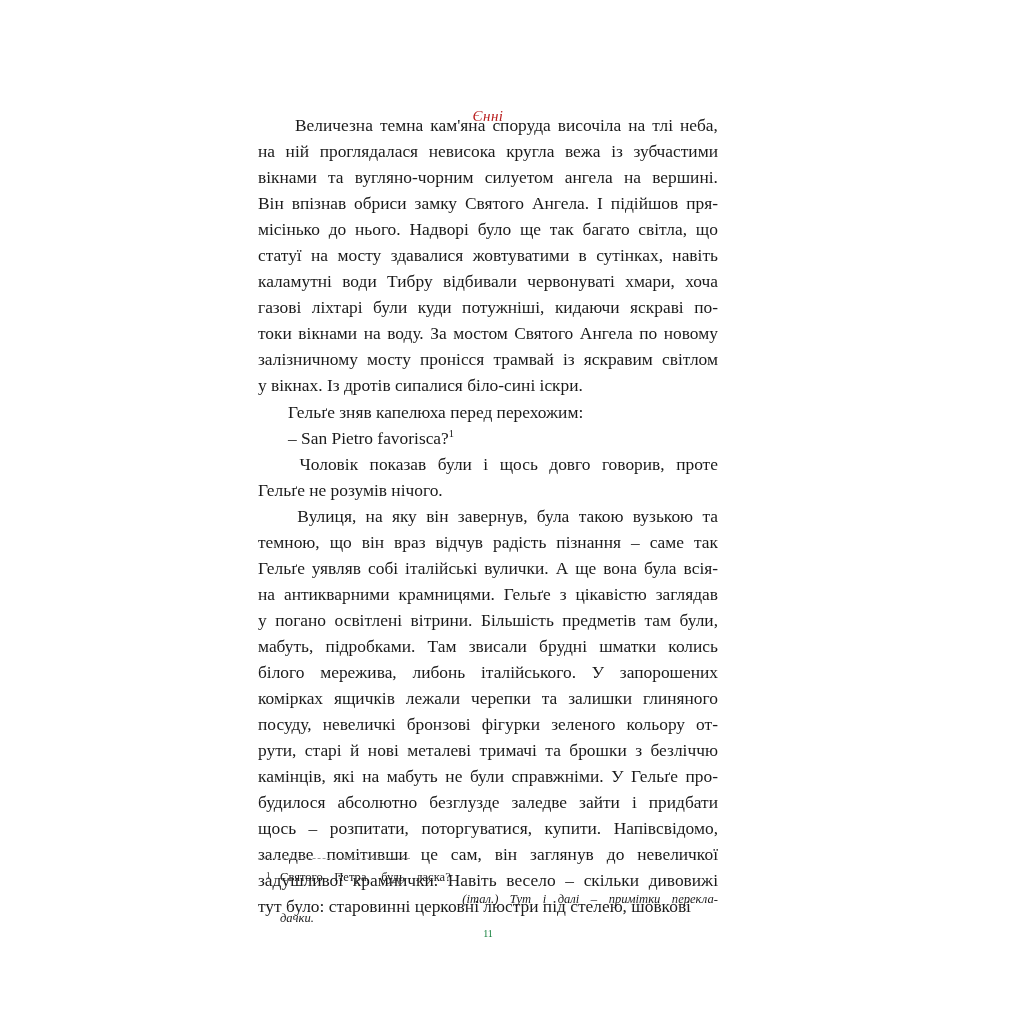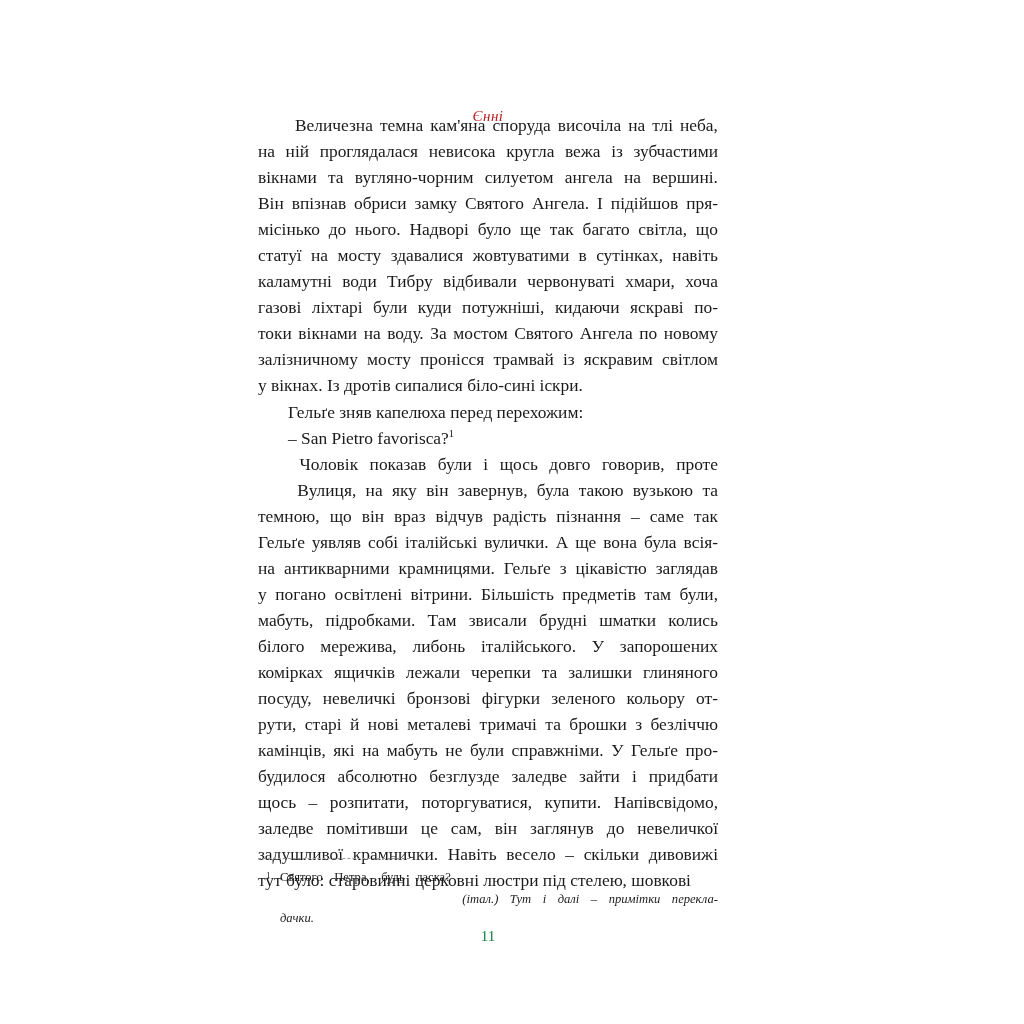--- a/index.html
+++ b/index.html
@@ -98,21 +98,21 @@
   .fn-line.j > span { display: inline-block; }
   .fn-it { font-style: italic; margin-top: 22px; }
 
   
   .folio {
     position: absolute;
     top: 928px;
     left: 258px;
     width: 460px;
     text-align: center;
-    font-size: 15px;
+    font-size: 10px;
     color: #15803d;
   }
 
   sup.fnref {
     font-size: 0.6em;
     vertical-align: super;
     line-height: 0;
   }
 </style>
 </head>
@@ -240,20 +240,21 @@
           <span class="ind"></span>
           <span>Чоловік</span>
           <span>показав</span>
           <span>були</span>
           <span>і</span>
           <span>щось</span>
           <span>довго</span>
           <span>говорив,</span>
           <span>проте</span>
         </span>
+        <span class="line">Гельґе не розумів нічого.</span>
       </p>
       <p class="para">
         <span class="line j">
           <span class="ind"></span>
           <span>Вулиця,</span>
           <span>на</span>
           <span>яку</span>
           <span>він</span>
           <span>завернув,</span>
           <span>була</span>

